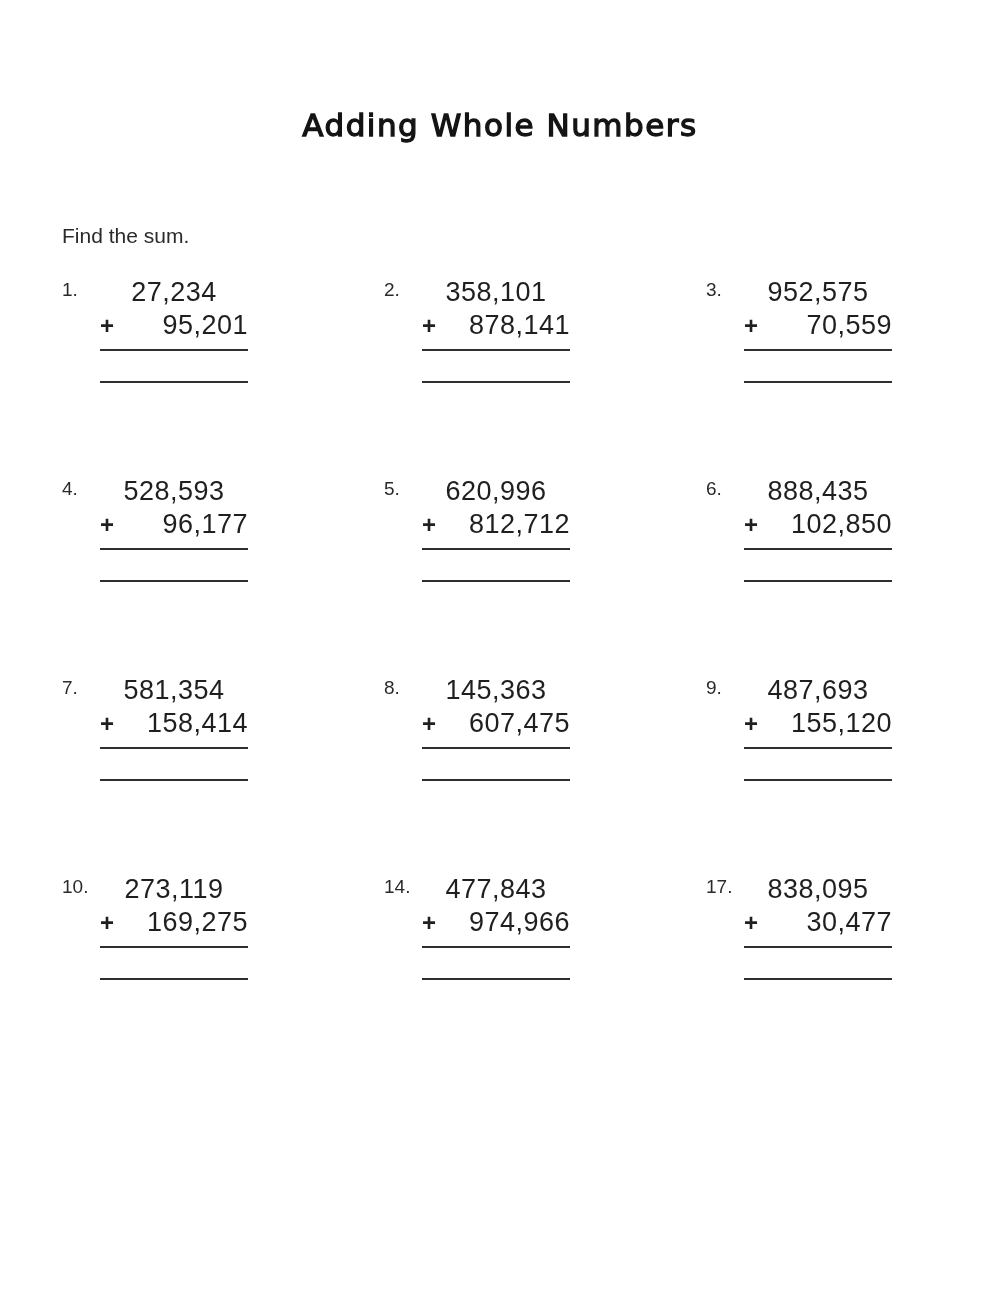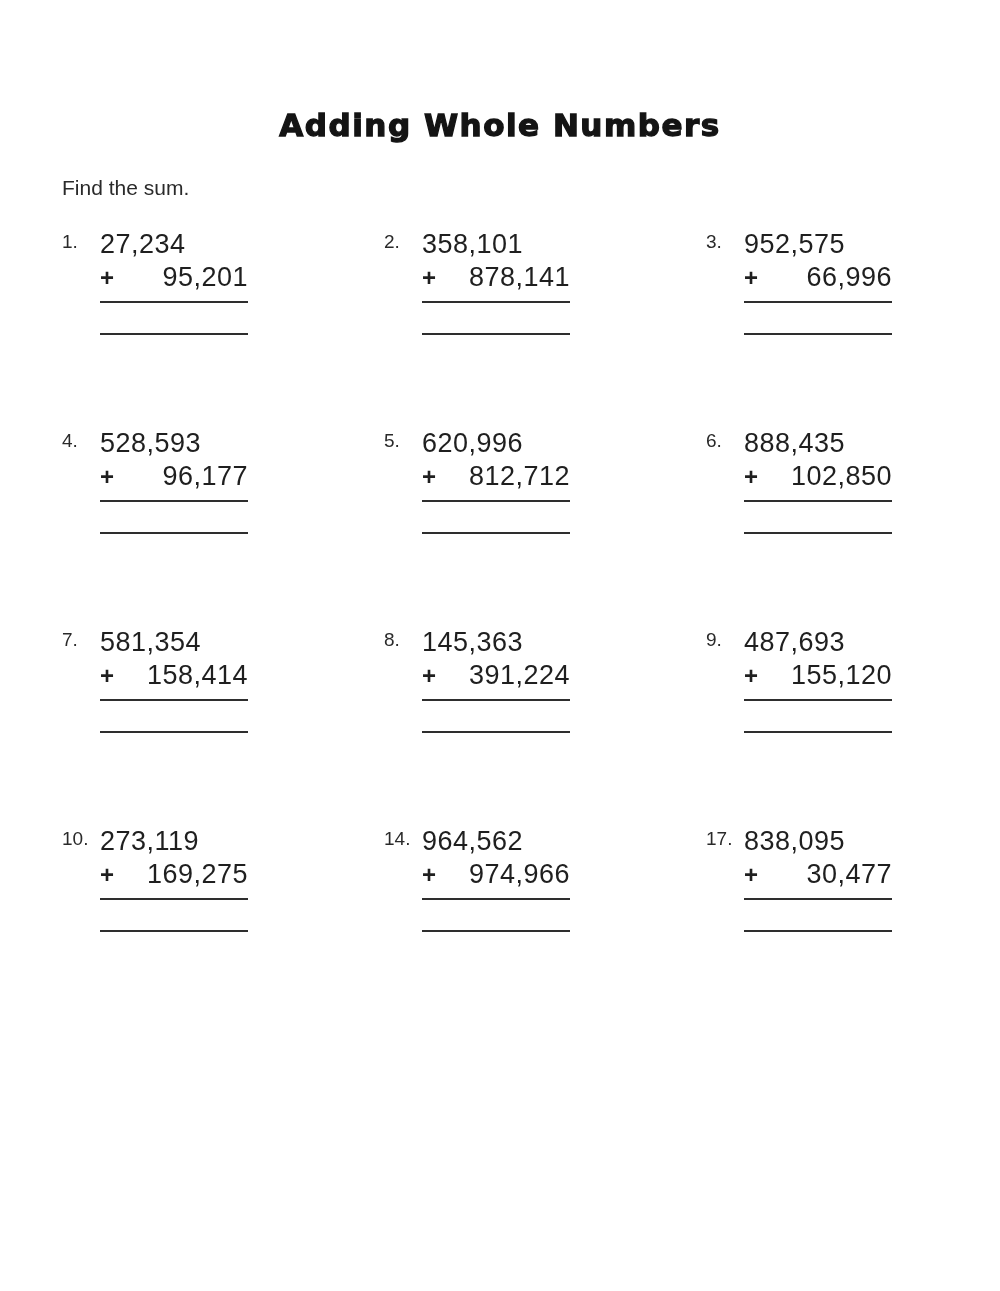--- a/index.html
+++ b/index.html
@@ -17,29 +17,29 @@
     color: #1f1f1f;
     overflow: hidden;
   }
   .title-block {
     padding-top: 108px;
     text-align: center;
     line-height: 1.0;
   }
   .title-line {
     font-family: "DejaVu Sans", sans-serif;
-    font-weight: bold;
+    font-weight: normal;
     font-size: 31px;
     letter-spacing: 1.5px;
     color: #141414;
     -webkit-text-stroke: 1.3px #141414;
     line-height: 34px;
   }
   .instruction {
-    margin-top: 34px;
+    margin-top: 82px;
     margin-left: 62px;
     font-size: 21px;
     color: #2a2a2a;
   }
   .problems {
     margin-top: 28px;
     padding-left: 62px;
     display: grid;
     grid-template-columns: 322px 322px 310px;
     row-gap: 92px;
@@ -55,21 +55,21 @@
     padding-top: 3px;
     color: #2a2a2a;
   }
   .problem-body {
     width: 148px;
     flex: 0 0 148px;
   }
   .addend-top {
     font-size: 27px;
     line-height: 33px;
-    text-align: left;
+    text-align: center;
     letter-spacing: 0.5px;
   }
   .addend-bottom-row {
     display: flex;
     justify-content: space-between;
     align-items: baseline;
     font-size: 27px;
     line-height: 33px;
     letter-spacing: 0.5px;
     padding-bottom: 7px;
@@ -122,21 +122,21 @@
         <div class="answer-line"></div>
       </div>
     </div>
 
     <div class="problem">
       <div class="problem-number">3.</div>
       <div class="problem-body">
         <div class="addend-top">952,575</div>
         <div class="addend-bottom-row">
           <span class="plus-sign">+</span>
-          <span>66,996</span>
+          <span>70,559</span>
         </div>
         <div class="answer-line"></div>
       </div>
     </div>
 
     <div class="problem">
       <div class="problem-number">4.</div>
       <div class="problem-body">
         <div class="addend-top">528,593</div>
         <div class="addend-bottom-row">
@@ -182,21 +182,21 @@
         <div class="answer-line"></div>
       </div>
     </div>
 
     <div class="problem">
       <div class="problem-number">8.</div>
       <div class="problem-body">
         <div class="addend-top">145,363</div>
         <div class="addend-bottom-row">
           <span class="plus-sign">+</span>
-          <span>391,224</span>
+          <span>607,475</span>
         </div>
         <div class="answer-line"></div>
       </div>
     </div>
 
     <div class="problem">
       <div class="problem-number">9.</div>
       <div class="problem-body">
         <div class="addend-top">487,693</div>
         <div class="addend-bottom-row">
@@ -215,21 +215,21 @@
           <span class="plus-sign">+</span>
           <span>169,275</span>
         </div>
         <div class="answer-line"></div>
       </div>
     </div>
 
     <div class="problem">
       <div class="problem-number">14.</div>
       <div class="problem-body">
-        <div class="addend-top">964,562</div>
+        <div class="addend-top">477,843</div>
         <div class="addend-bottom-row">
           <span class="plus-sign">+</span>
           <span>974,966</span>
         </div>
         <div class="answer-line"></div>
       </div>
     </div>
 
     <div class="problem">
       <div class="problem-number">17.</div>

